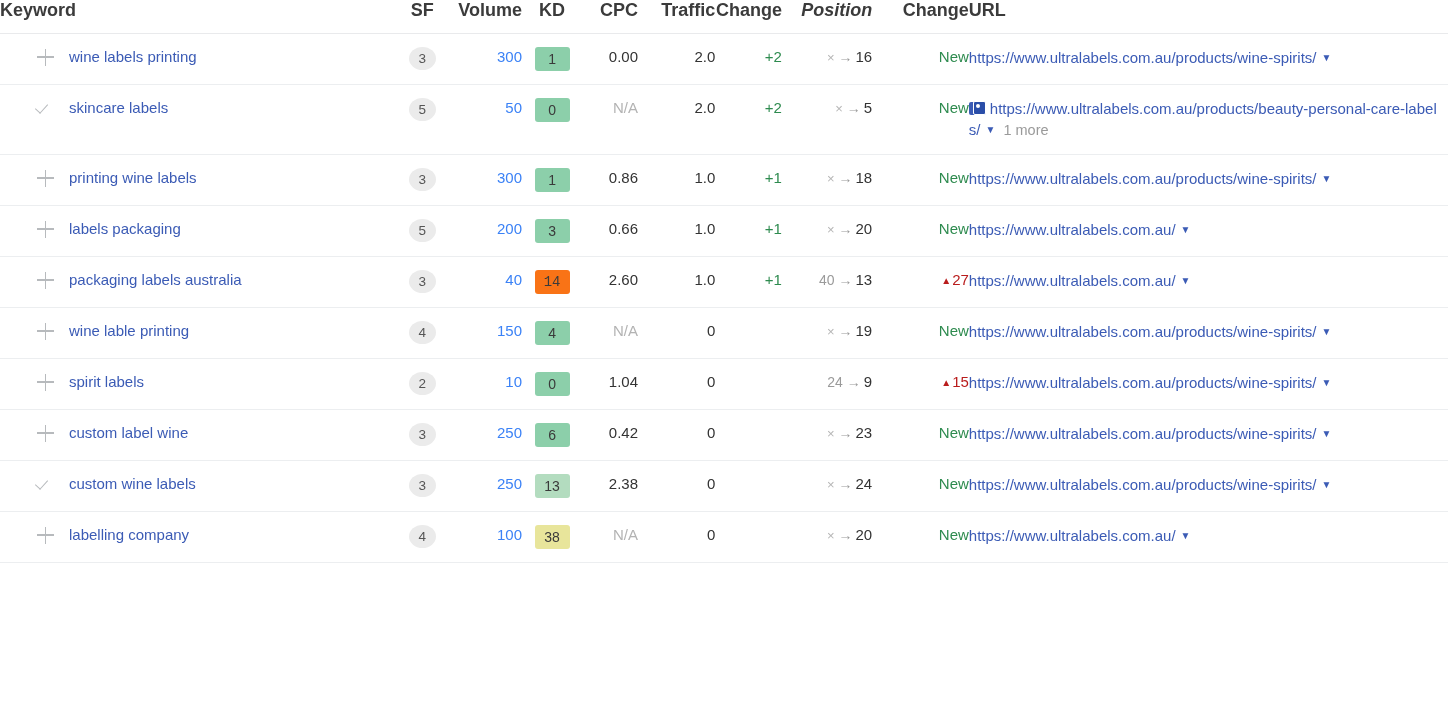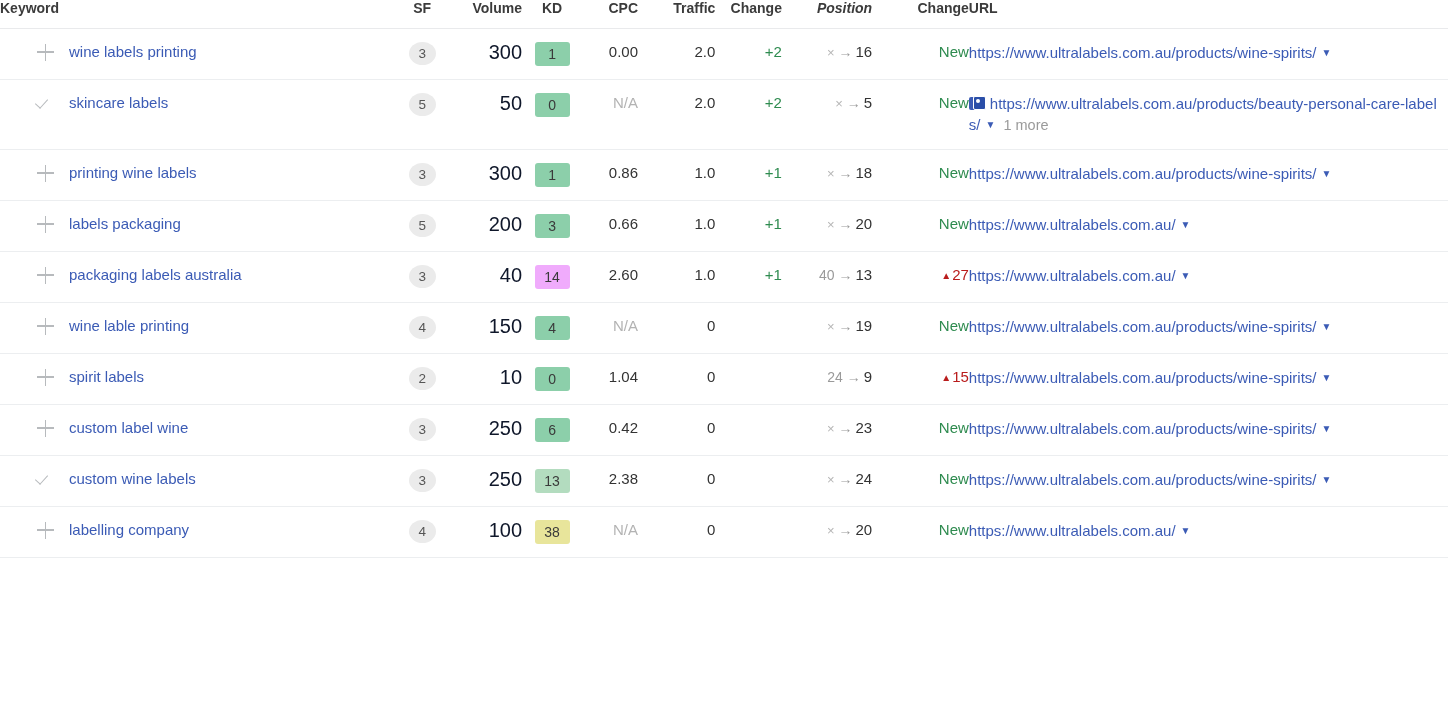--- a/index.html
+++ b/index.html
@@ -20,21 +20,21 @@
   .kw-table {
     width: 1448px;
     border-collapse: collapse;
     table-layout: fixed;
     font-size: 15px;
   }
 
   
   .kw-table thead th {
     font-weight: bold;
-    font-size: 14px;
+    font-size: 18px;
     color: #3b3b3b;
     padding: 0 0 12px 0;
     vertical-align: bottom;
     border-bottom: 1px solid #e9eaec;
     white-space: nowrap;
   }
   th.h-keyword   { text-align: left;  padding-left: 8px; }
   th.h-sf        { text-align: center; }
   th.h-volume    { text-align: right; padding-right: 2px; }
   th.h-kd        { text-align: center; }
@@ -133,22 +133,22 @@
     background: #ebebeb;
     color: #555555;
     font-size: 13.5px;
     text-align: center;
     padding: 0 2px;
   }
 
   td.c-vol {
     text-align: right;
     padding-right: 2px;
-    font-size: 20px;
-    color: #0f172a;
+    font-size: 15px;
+    color: #3b82f6;
   }
 
   td.c-kd { text-align: center; }
   .kd-badge {
     display: inline-block;
     min-width: 27px;
     height: 24px;
     line-height: 24px;
     border-radius: 3px;
     font-size: 14px;
@@ -369,21 +369,21 @@
       </tr>
       <tr>
         <td class="c-kw">
           <div class="kw-inner">
             <span class="kw-mark icon-plus"></span>
             <a class="kw-link">packaging labels australia</a>
           </div>
         </td>
         <td class="c-sf"><span class="sf-pill">3</span></td>
         <td class="c-vol">40</td>
-        <td class="c-kd"><span class="kd-badge" style="background: #f0abfc;">14</span></td>
+        <td class="c-kd"><span class="kd-badge" style="background: #f97316; font-family: Liberation Mono, monospace;">14</span></td>
         <td class="c-cpc">2.60</td>
         <td class="c-traffic">1.0</td>
         <td class="c-change1">+1</td>
         <td class="c-position"><span class="pos-old">40</span><span class="pos-arrow">→</span><span class="pos-new">13</span></td>
         <td class="c-change2"><span class="chg-up"><span class="tri">▲</span><span>27</span></span></td>
         <td class="c-url">
           <span class="url-wrap"><a class="url-link">https://www.ultralabels.com.au/</a><span class="caret">▼</span></span>
         </td>
       </tr>
       <tr>

